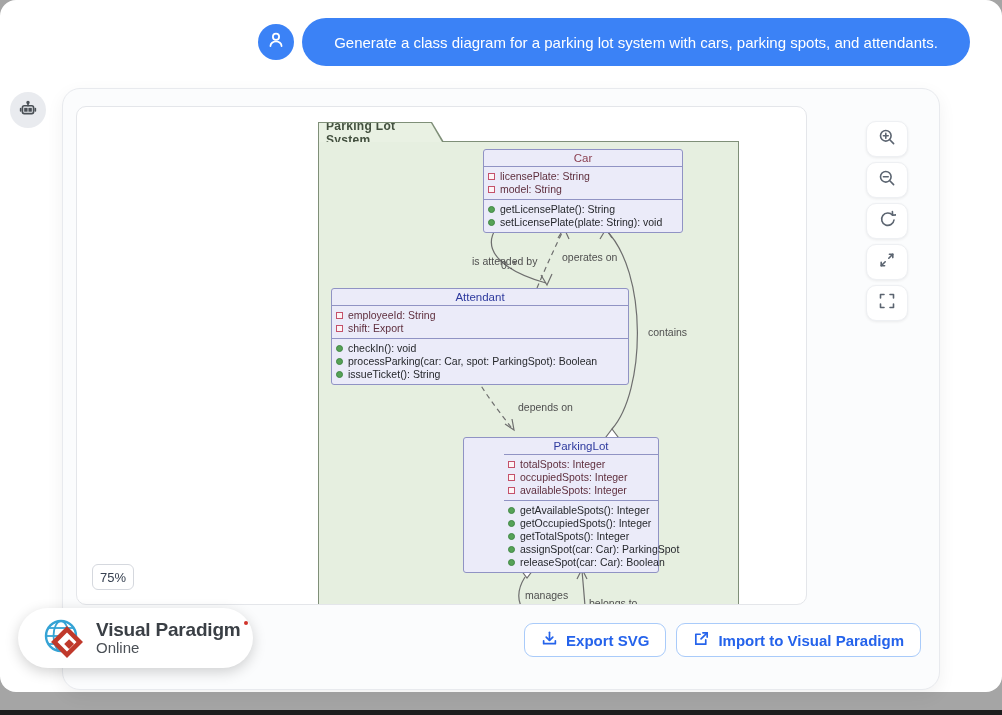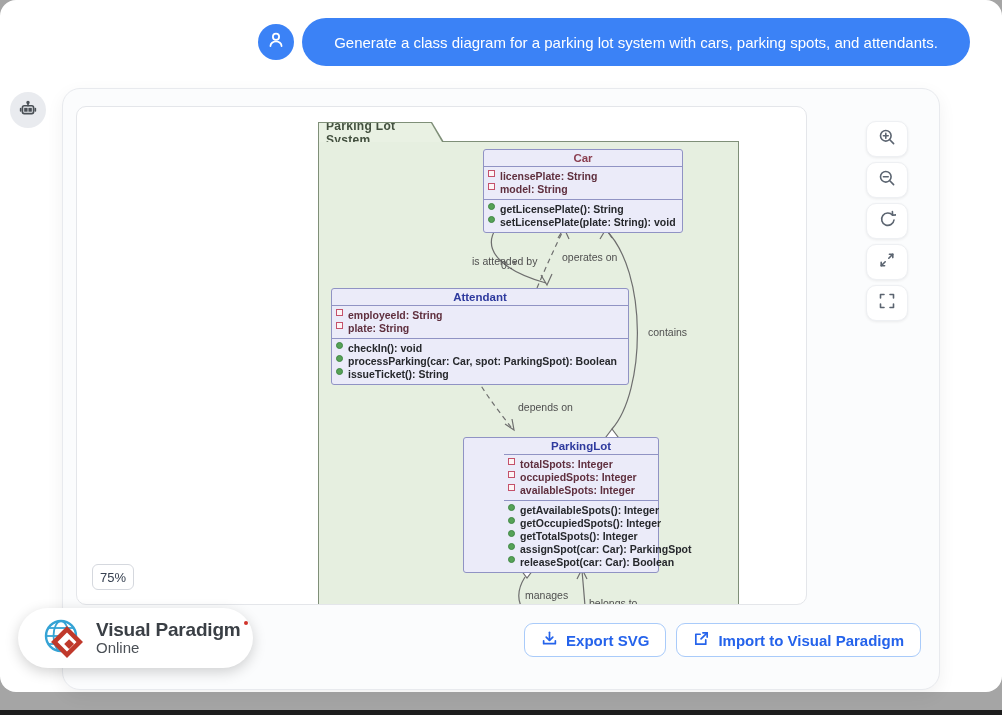--- a/index.html
+++ b/index.html
@@ -33,25 +33,25 @@
   .frame-tab-inner { position:absolute; left:1px; top:1px; width:124px; height:19px; background:#e9f1e3;
                      clip-path:polygon(0 0, 112px 0, 123px 100%, 0 100%);
                      font-size:12px; font-weight:bold; color:#43503f; letter-spacing:.3px;
                      display:flex; align-items:center; padding-left:7px; }
 
   .edges { position:absolute; left:0; top:0; width:731px; height:499px; z-index:2; }
 
   
   .cls { position:absolute; z-index:3; background:#ebebf9; border:1px solid #9093c4; border-radius:3px;
          font-size:10.5px; color:#26282c; }
-  .cls-title { text-align:center; font-weight:bold; font-size:11.5px; padding:2px 0 2px 0; }
+  .cls-title { text-align:center; font-weight:normal; font-size:11.5px; padding:2px 0 2px 0; }
   .cls-car .cls-title { color:#8a3e50; }
   .cls-blue .cls-title { color:#2e3a9e; }
   .cls-sec { border-top:1px solid #9093c4; padding:3px 4px 3px 4px; }
-  .row { display:flex; gap:5px; line-height:13px; white-space:nowrap;font-weight:bold; }
+  .row { display:flex; align-items:center; gap:5px; line-height:13px; white-space:nowrap; }
   .attr-ico { width:7px; height:7px; border:1.4px solid #c4516a; background:#fdf4f5; flex:0 0 auto; }
   .op-ico { width:7px; height:7px; border-radius:50%; background:#56a257; border:1px solid #3f8743; flex:0 0 auto; }
   .attr-text { color:#5f2f3e; }
 
   .cls-car { left:406px; top:42px; width:200px; }
   .cls-attendant { left:254px; top:181px; width:298px; }
   .cls-parkinglot { left:386px; top:330px; width:196px;padding-left:40px; }
 
   
   .elabel { position:absolute; z-index:4; font-size:10.5px; color:#4f4f4f; white-space:nowrap; }
@@ -184,21 +184,21 @@
 
         <div class="cls cls-blue cls-attendant">
           <div class="cls-title">Attendant</div>
           <div class="cls-sec">
             <div class="row">
                 <span class="attr-ico"></span>
                 <span class="attr-text">employeeId: String</span>
               </div>
             <div class="row">
                 <span class="attr-ico"></span>
-                <span class="attr-text">plate: String</span>
+                <span class="attr-text">shift: Export</span>
               </div>
           </div>
           <div class="cls-sec">
             <div class="row">
                 <span class="op-ico"></span>
                 <span>checkIn(): void</span>
               </div>
             <div class="row">
                 <span class="op-ico"></span>
                 <span>processParking(car: Car, spot: ParkingSpot): Boolean</span>

